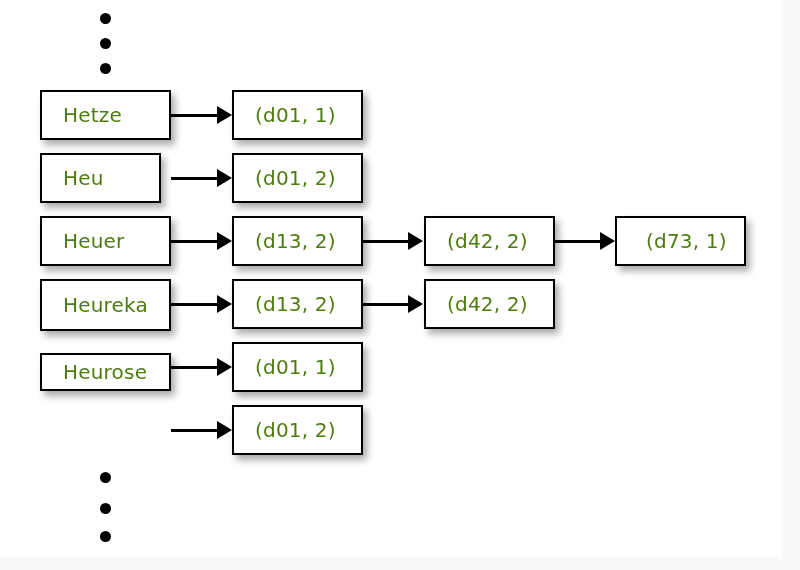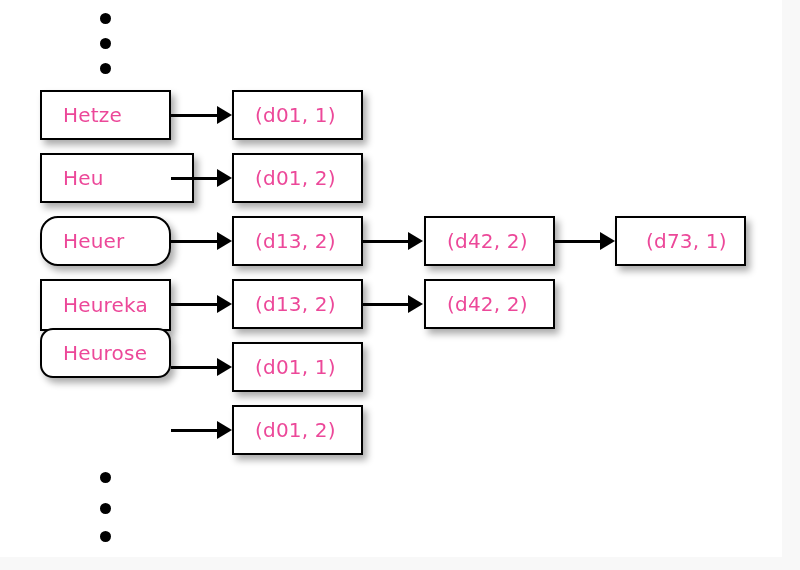--- a/index.html
+++ b/index.html
@@ -21,21 +21,21 @@
   }
   .node {
     position: absolute;
     box-sizing: border-box;
     background: #ffffff;
     border: 2.5px solid #000000;
     box-shadow: 4px 5px 7px rgba(0,0,0,0.33);
     display: flex;
     align-items: center;
     font-size: 20px;
-    color: #ec4899;
+    color: #4d7c0f;
     letter-spacing: 0.2px;
     white-space: nowrap;
   }
   .node .label {
     padding-left: 21px;
   }
   .dot {
     position: absolute;
     width: 11px;
     height: 11px;
@@ -61,30 +61,30 @@
 
 <div id="canvas">
 
   <div class="dot" style="left:100px; top:13px;"></div>
   <div class="dot" style="left:100px; top:38px;"></div>
   <div class="dot" style="left:100px; top:63px;"></div>
 
   <div class="node" style="left:40px; top:90px; width:131px; height:50px;">
     <span class="label">Hetze</span>
   </div>
-  <div class="node" style="left:40px; top:153px; width:154px; height:50px;">
+  <div class="node" style="left:40px; top:153px; width:121px; height:50px;">
     <span class="label">Heu</span>
   </div>
-  <div class="node" style="left:40px; top:216px; width:131px; height:50px;border-radius:18px;">
+  <div class="node" style="left:40px; top:216px; width:131px; height:50px;">
     <span class="label">Heuer</span>
   </div>
   <div class="node" style="left:40px; top:279px; width:131px; height:52px;">
     <span class="label">Heureka</span>
   </div>
-  <div class="node" style="left:40px; top:328px; width:131px; height:50px;border-radius:13px;">
+  <div class="node" style="left:40px; top:353px; width:131px; height:38px;">
     <span class="label">Heurose</span>
   </div>
 
   <div class="node" style="left:232px; top:90px; width:131px; height:50px;">
     <span class="label">(d01, 1)</span>
   </div>
   <div class="node" style="left:232px; top:153px; width:131px; height:50px;">
     <span class="label">(d01, 2)</span>
   </div>
   <div class="node" style="left:232px; top:216px; width:131px; height:50px;">

